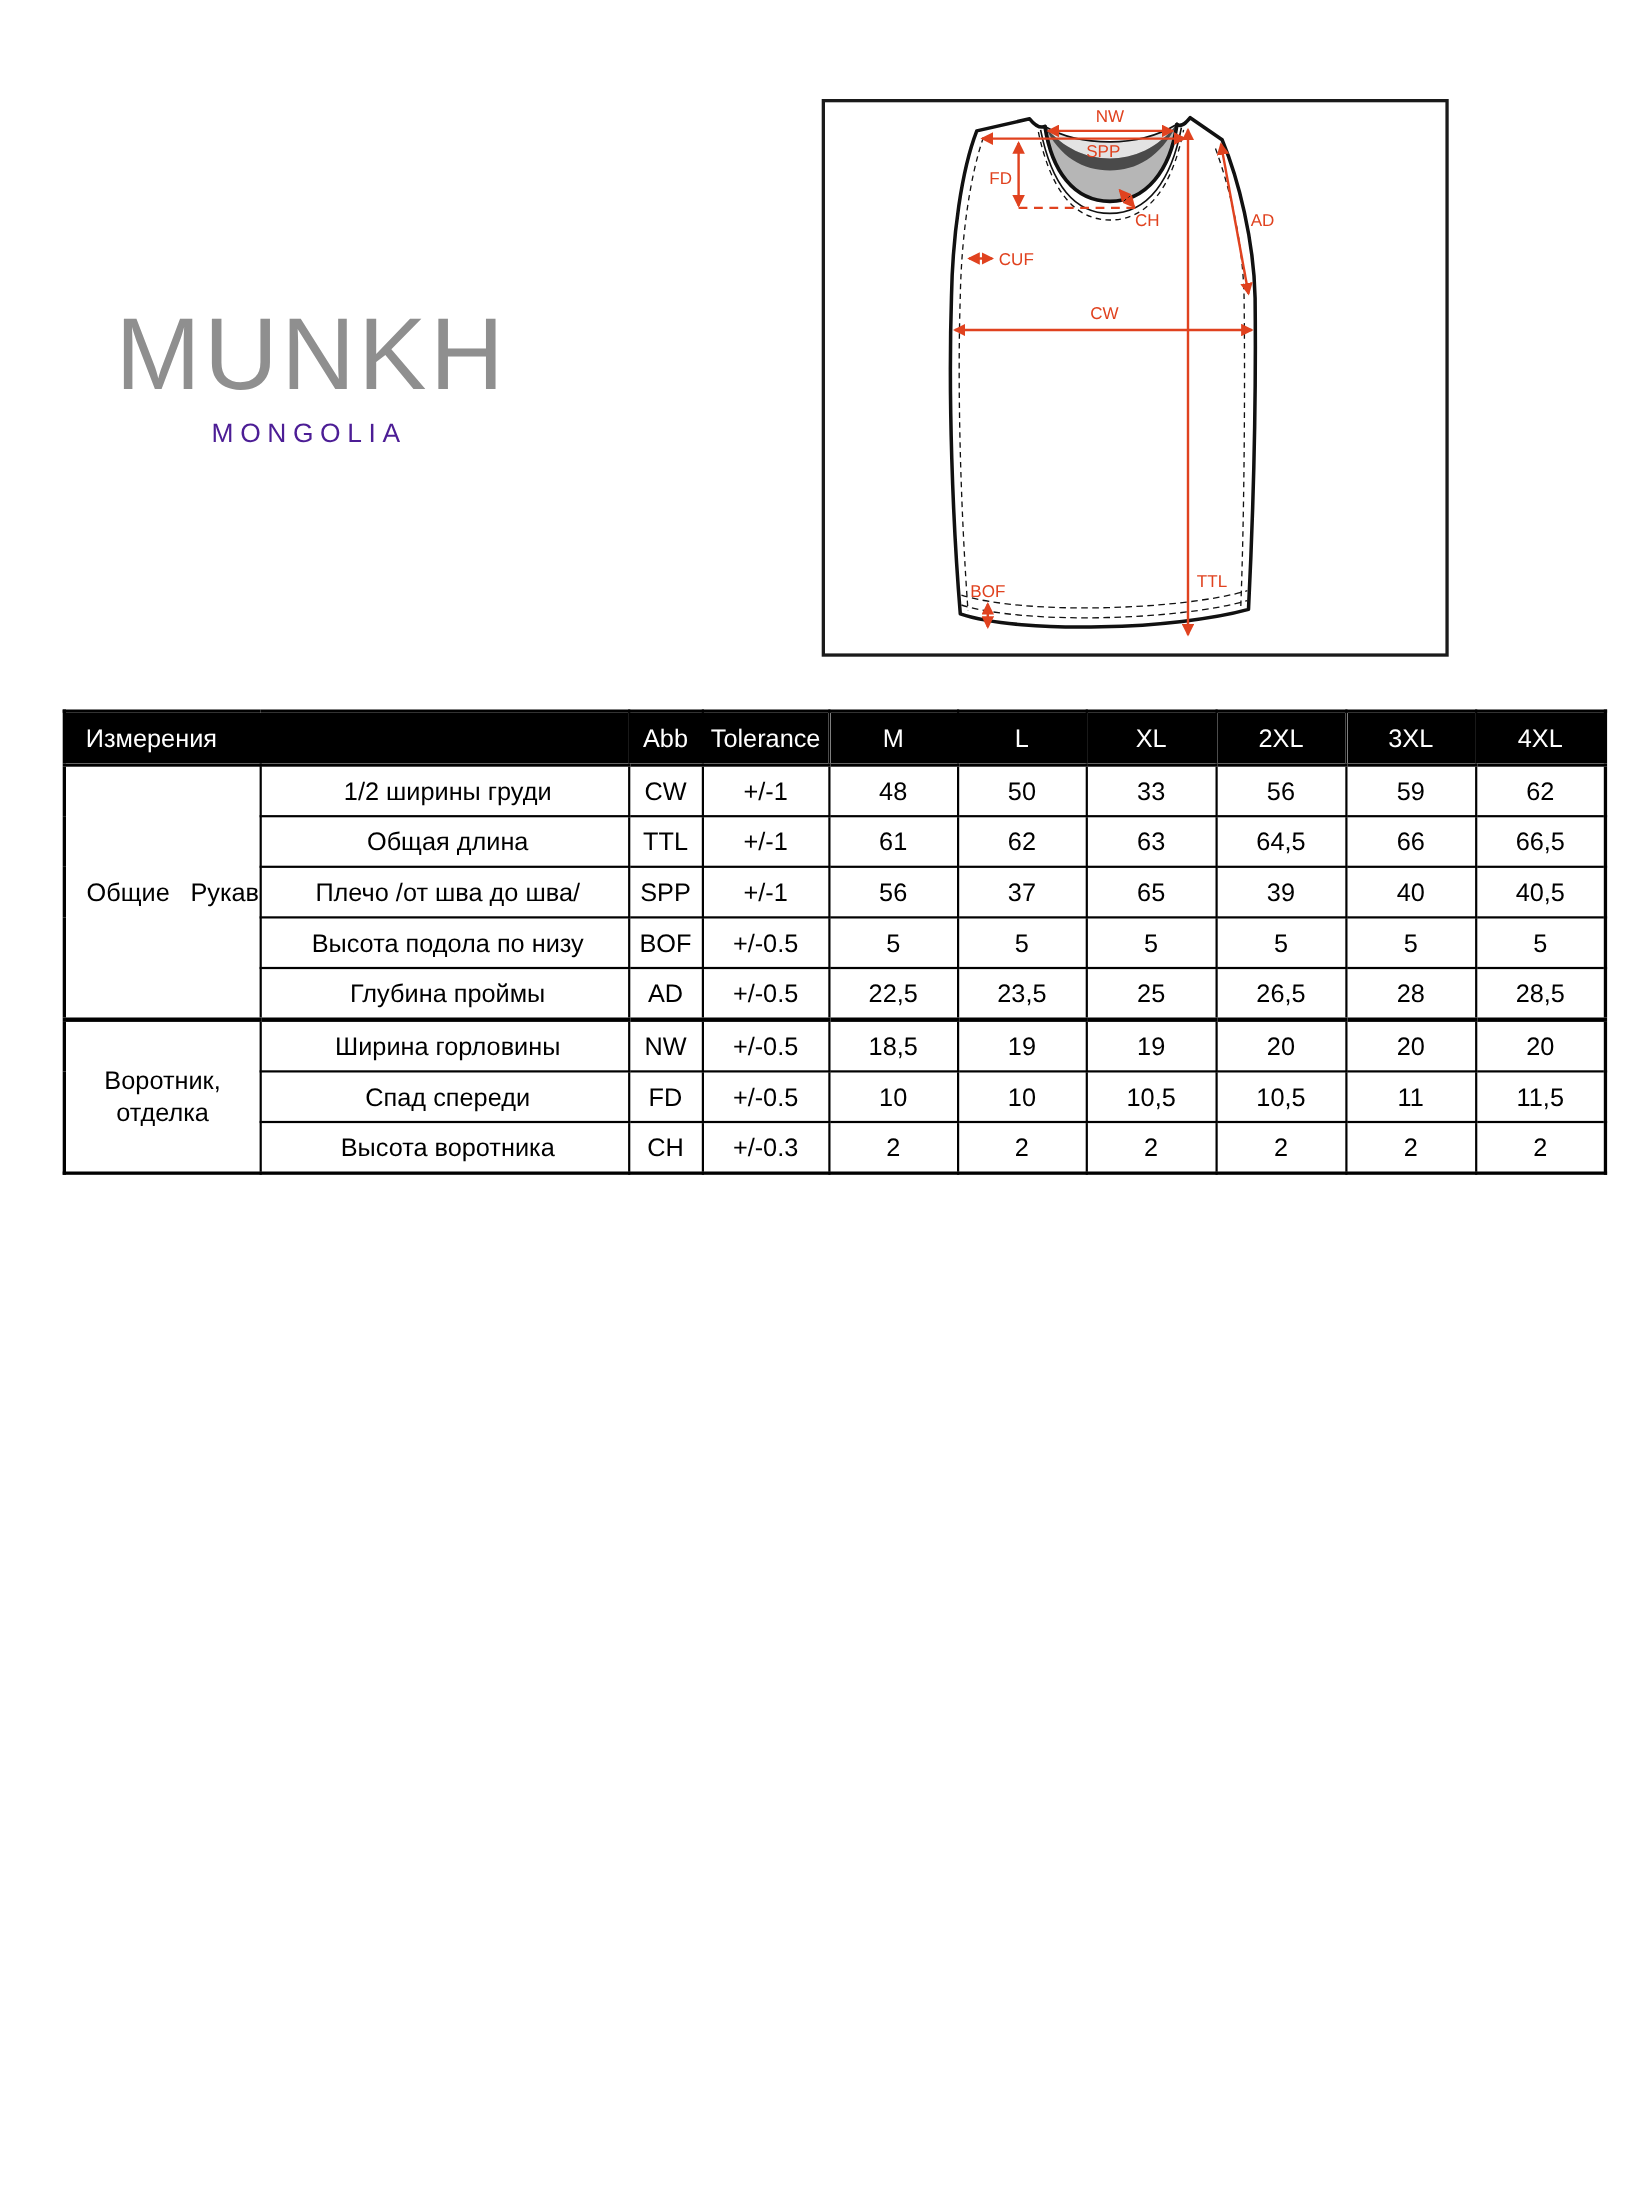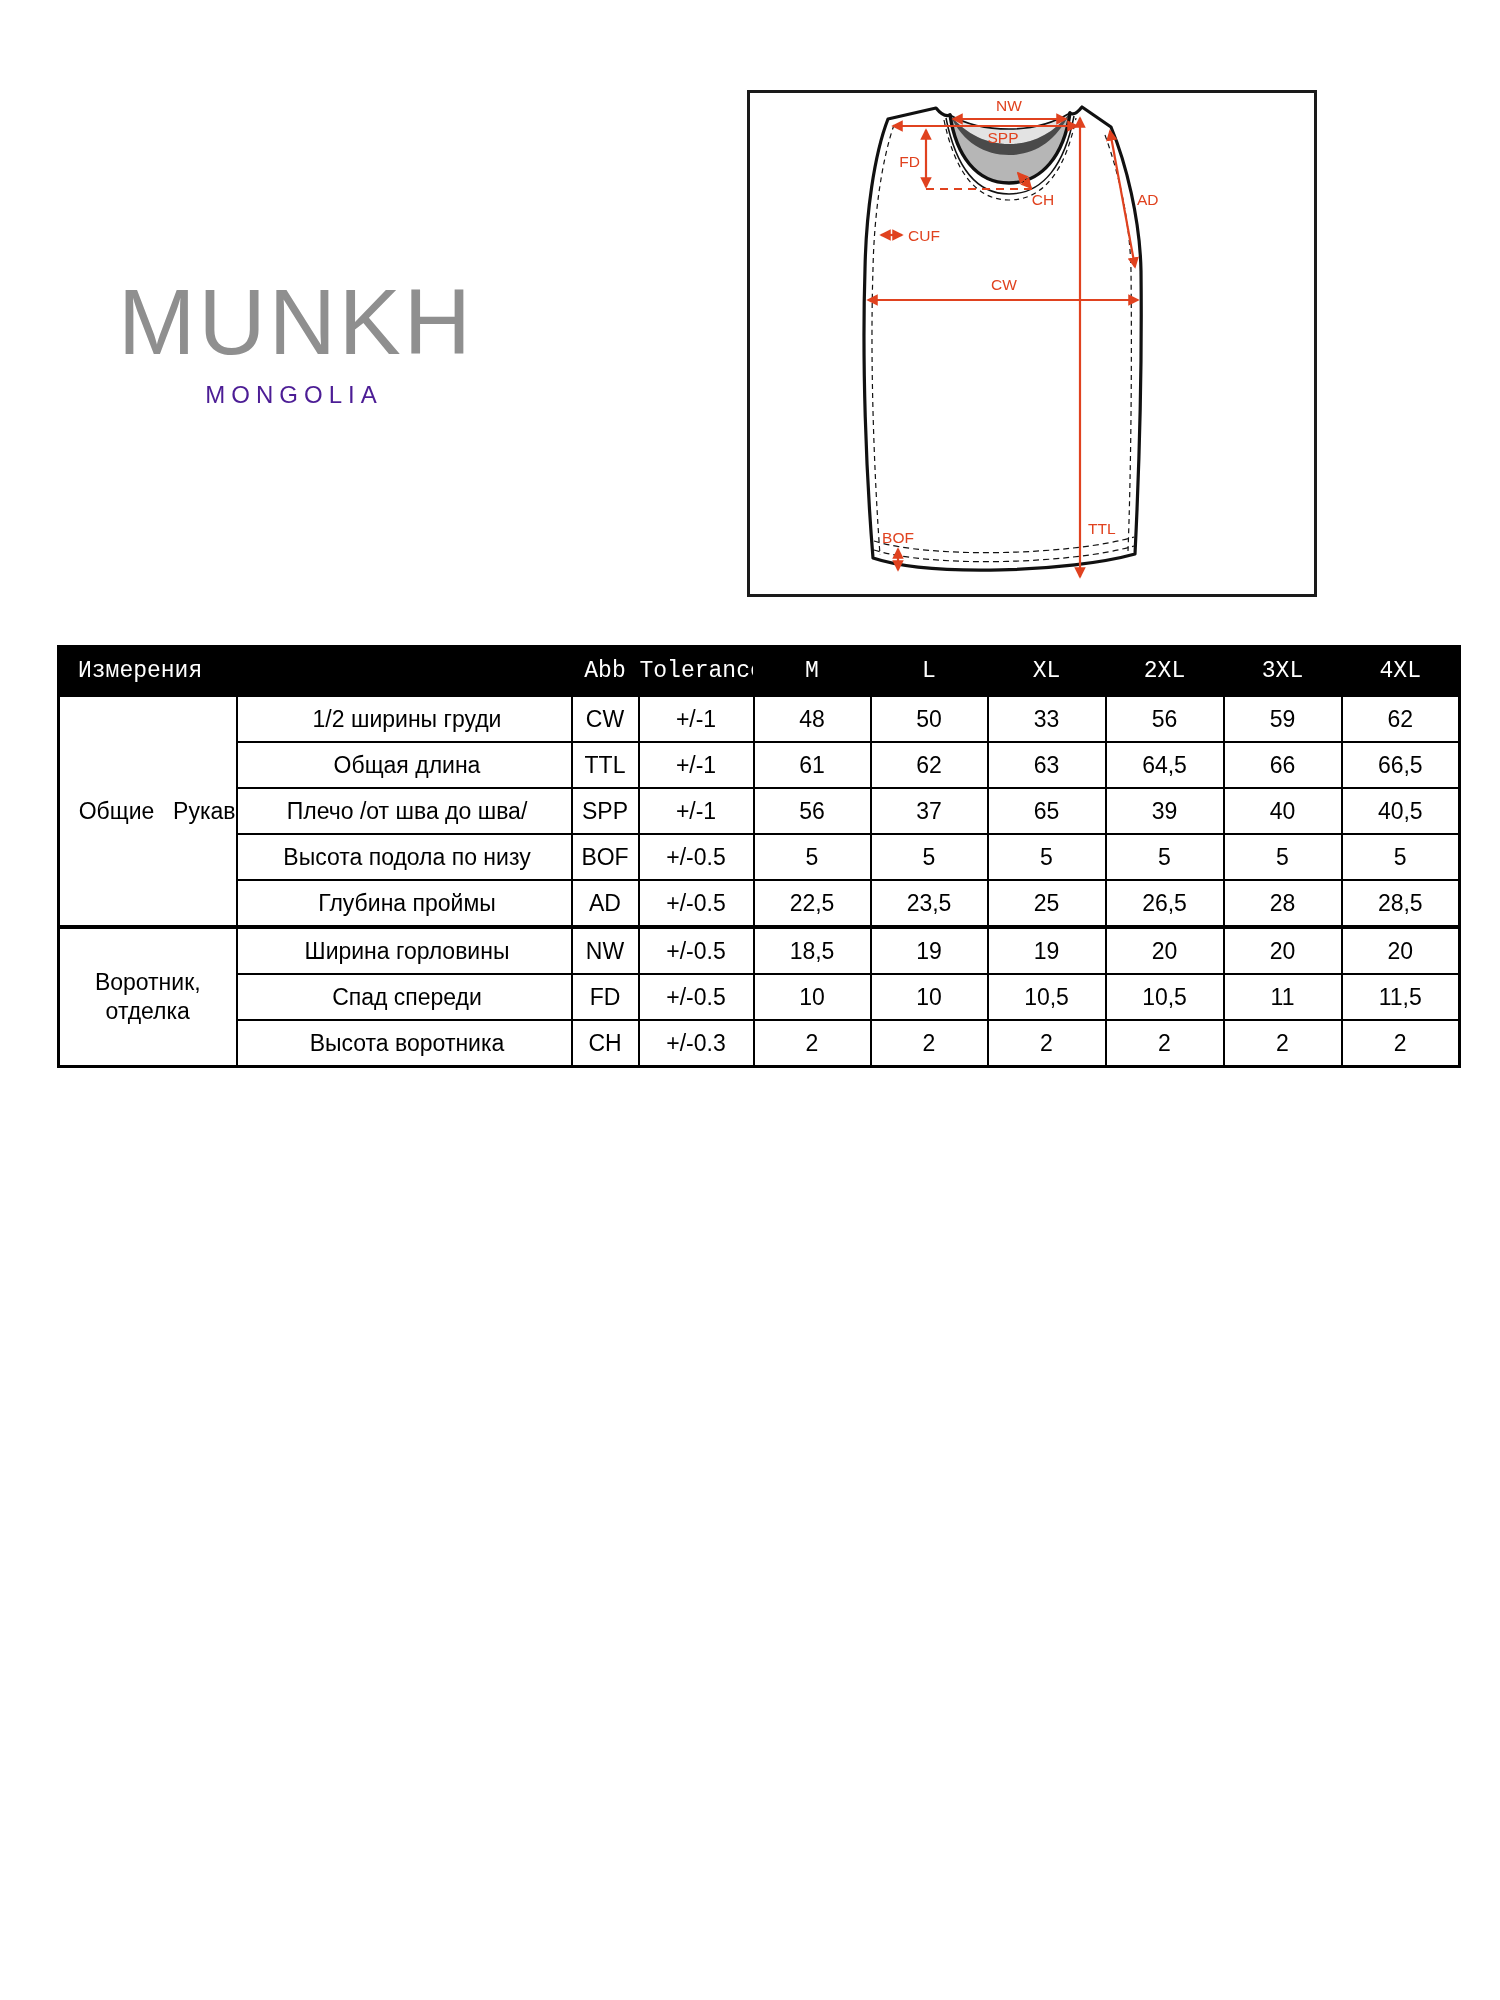--- a/index.html
+++ b/index.html
@@ -2,21 +2,21 @@
 <html><head>
 <meta charset="utf-8">
 <style>
   html,body { margin:0; padding:0; }
   body {
     width:1500px; height:2000px; position:relative; background:#ffffff;
     font-family:"Liberation Sans", sans-serif; color:#000;
   }
 
   
-  .logo { position:absolute; left:118px; top:276px; width:352px; }
+  .logo { position:absolute; left:105px; top:276px; width:352px; }
   .logo-title {
     font-size:93px; line-height:1.0; letter-spacing:3px;
     color:#8f8f8f; white-space:nowrap; font-weight:400;
   }
   .logo-sub {
     margin-top:12px; text-align:center;
     font-size:24px; letter-spacing:6px; color:#4c1d95; font-weight:400;
   }
 
   
@@ -31,21 +31,21 @@
     position:absolute; left:57px; top:645px; width:1401px;
     border-collapse:collapse; table-layout:fixed;
     border:3px solid #000;
     font-size:23px;
   }
   .size-table th, .size-table td {
     border:2px solid #000; padding:0; vertical-align:middle;
     text-align:center; font-weight:400; overflow:hidden;
   }
   .size-table thead th {
-    background:#000; color:#fff; height:46px; border-bottom:3px solid #000;font-family:Liberation Mono, monospace;
+    background:#000; color:#fff; height:46px; border-bottom:3px solid #000;
   }
   .size-table thead th.h-meas { text-align:left; padding-left:18px; }
   .size-table tbody td { height:44px; background:#fff; }
   .size-table td.name-cell { text-align:center; padding-left:6px; }
   .size-table tr.section-top td { border-top:4px solid #000; }
   td.group-cell { padding:0; }
   .group-split { display:flex; flex-direction:row; height:228px; }
   .group-split .g-top { flex:4; display:flex; align-items:center; justify-content:center; }
   .group-split .g-bottom { flex:1; display:flex; align-items:center; justify-content:center; }
   td.group-collar { line-height:1.25; }

